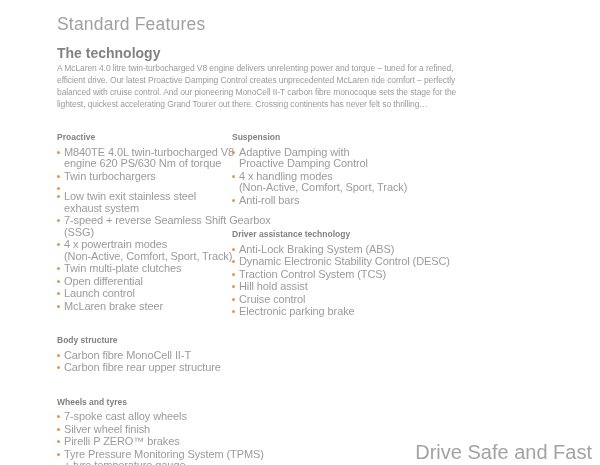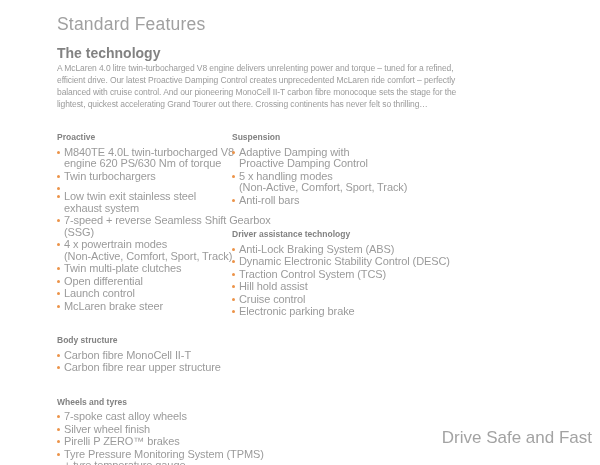--- a/index.html
+++ b/index.html
@@ -33,22 +33,22 @@
   .item { display:flex; margin-bottom:1px; }
   .bullet {
     flex:none; width:3px; height:3px; border-radius:50%;
     background:var(--accent,#ec9348); margin:4px 4px 0 0;
   }
   .item-text {
     font-size:11px; line-height:11.5px; letter-spacing:-0.1px;
     color:var(--body,#9b9b9b); white-space:pre;
   }
   .watermark {
-    position:absolute; right:8px; bottom:17px;
-    font-size:17px; color:var(--watermark,#a3a3a3);
+    position:absolute; right:8px; bottom:1px;
+    font-size:20px; color:var(--watermark,#a3a3a3);
   }
 </style>
 </head>
 <body>
 
 <div class="page">
   <div class="content">
 
     <h1 class="title">Standard Features</h1>
 
@@ -151,21 +151,21 @@
 
         <section class="feature-section">
           <h3 class="section-heading">Suspension</h3>
           <div class="item">
             <span class="bullet"></span>
             <span class="item-text">Adaptive Damping with
 Proactive Damping Control</span>
           </div>
           <div class="item">
             <span class="bullet"></span>
-            <span class="item-text">5 x handling modes
+            <span class="item-text">4 x handling modes
 (Non-Active, Comfort, Sport, Track)</span>
           </div>
           <div class="item">
             <span class="bullet"></span>
             <span class="item-text">Anti-roll bars</span>
           </div>
         </section>
 
         <section class="feature-section">
           <h3 class="section-heading">Driver assistance technology</h3>

